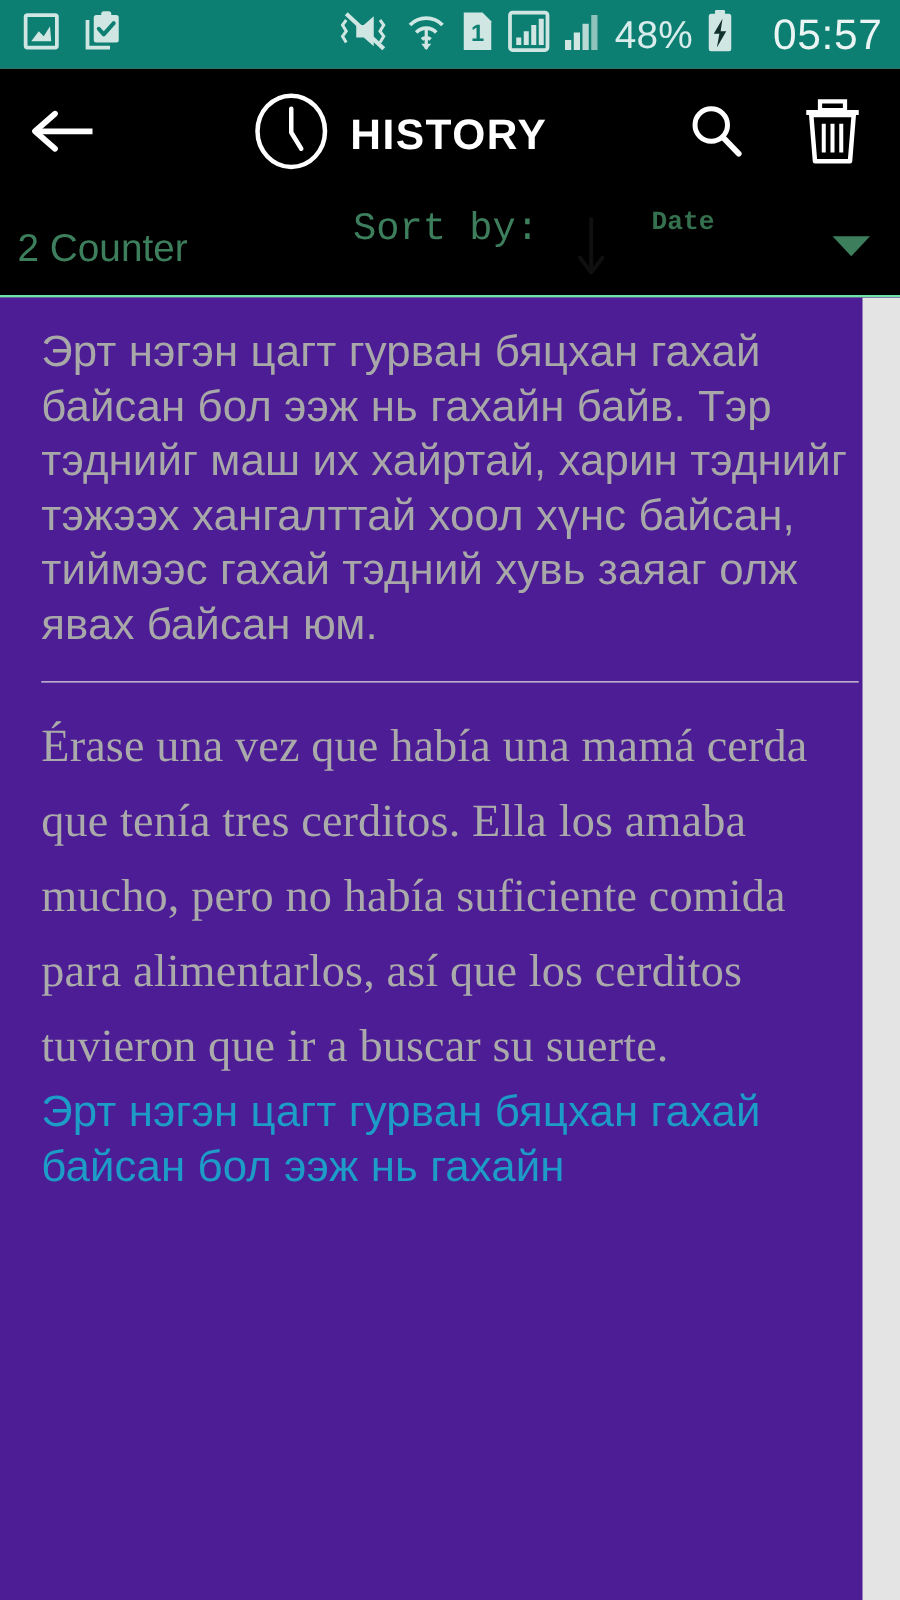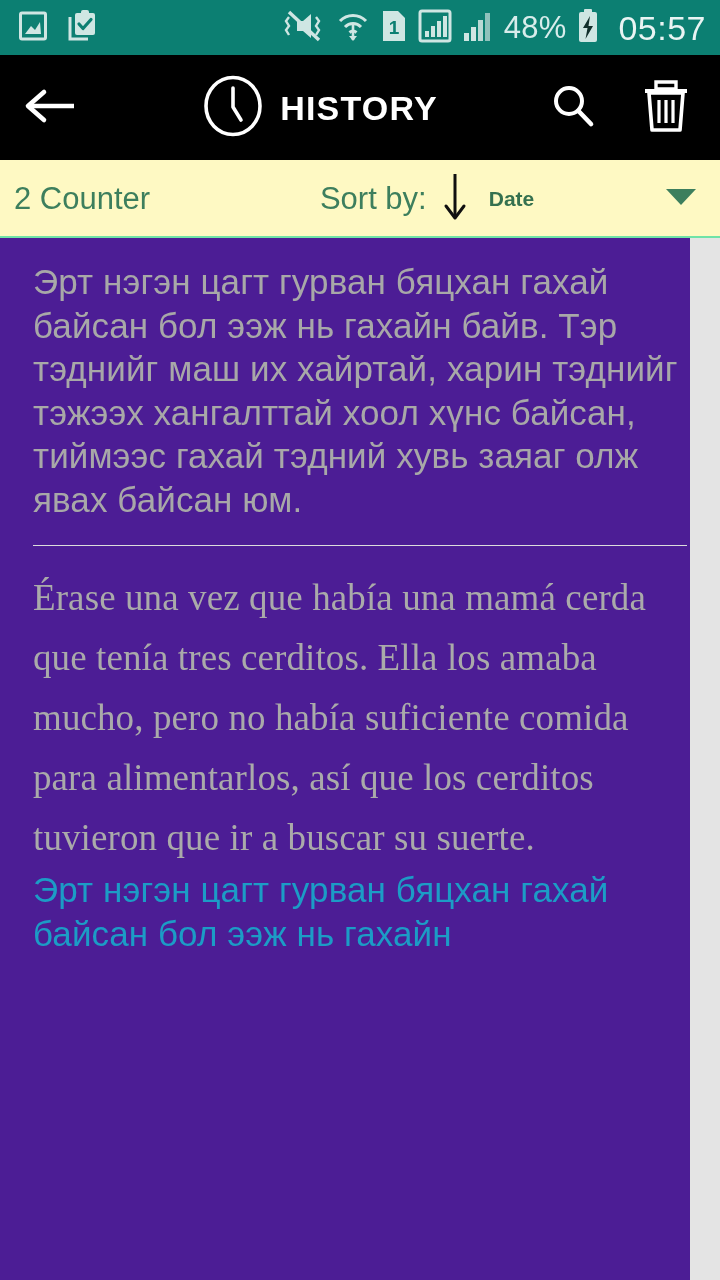--- a/index.html
+++ b/index.html
@@ -39,21 +39,21 @@
     color: #d8eceb;
     font-size: 31px;
     letter-spacing: 0.2px;
     line-height: 1;
   }
   .sb-clock {
     color: #e9f4f3;
     font-size: 34px;
     line-height: 1;
     letter-spacing: 0.5px;
-    margin-left: 8px;
+    margin-left: 20px;
   }
 
   
   .appbar {
     height: 105px;
     background: #000000;
     display: flex;
     align-items: center;
     box-sizing: border-box;
     padding: 0 22px 0 22px;
@@ -72,39 +72,39 @@
     font-size: 34px;
     font-weight: bold;
     letter-spacing: 1.2px;
     line-height: 1;
   }
   .appbar-actions { display: flex; align-items: center; gap: 46px; padding-right: 8px; }
 
   
   .sortbar {
     height: 78px;
-    background: #fef9c3;
+    background: #000000;
     display: flex;
     align-items: center;
     box-sizing: border-box;
     padding: 0 18px 0 14px;
     border-bottom: 2px solid #6fe3a7;
   }
   .counter {
     color: #3d7f5d;
     font-size: 31px;
     line-height: 1;
   }
   .sort-mid {
     flex: 1 1 auto;
     display: flex;
-    align-items: center;
     justify-content: center;
-    gap: 14px;
+    gap: 28px;
     margin-left: 40px;
+    font-family: Liberation Mono, monospace;
   }
   .sort-label {
     color: #3d7f5d;
     font-size: 31px;
     line-height: 1;
   }
   .sort-value {
     color: #35714f;
     font-size: 21px;
     font-weight: bold;

